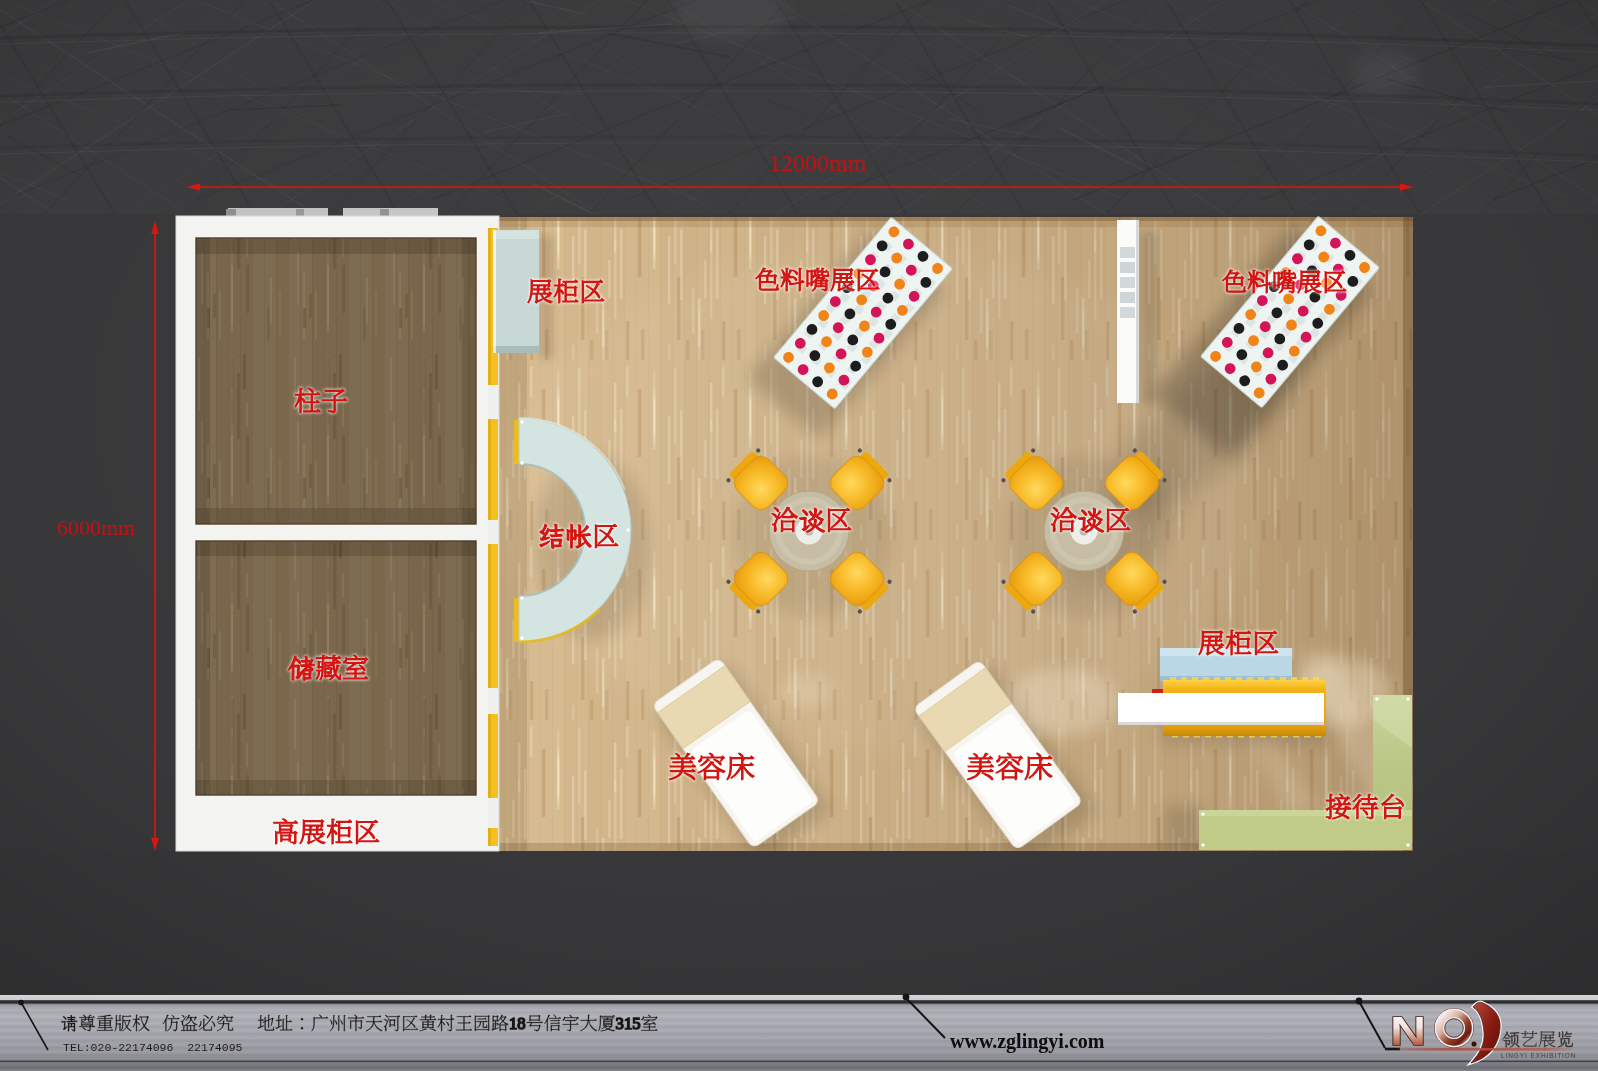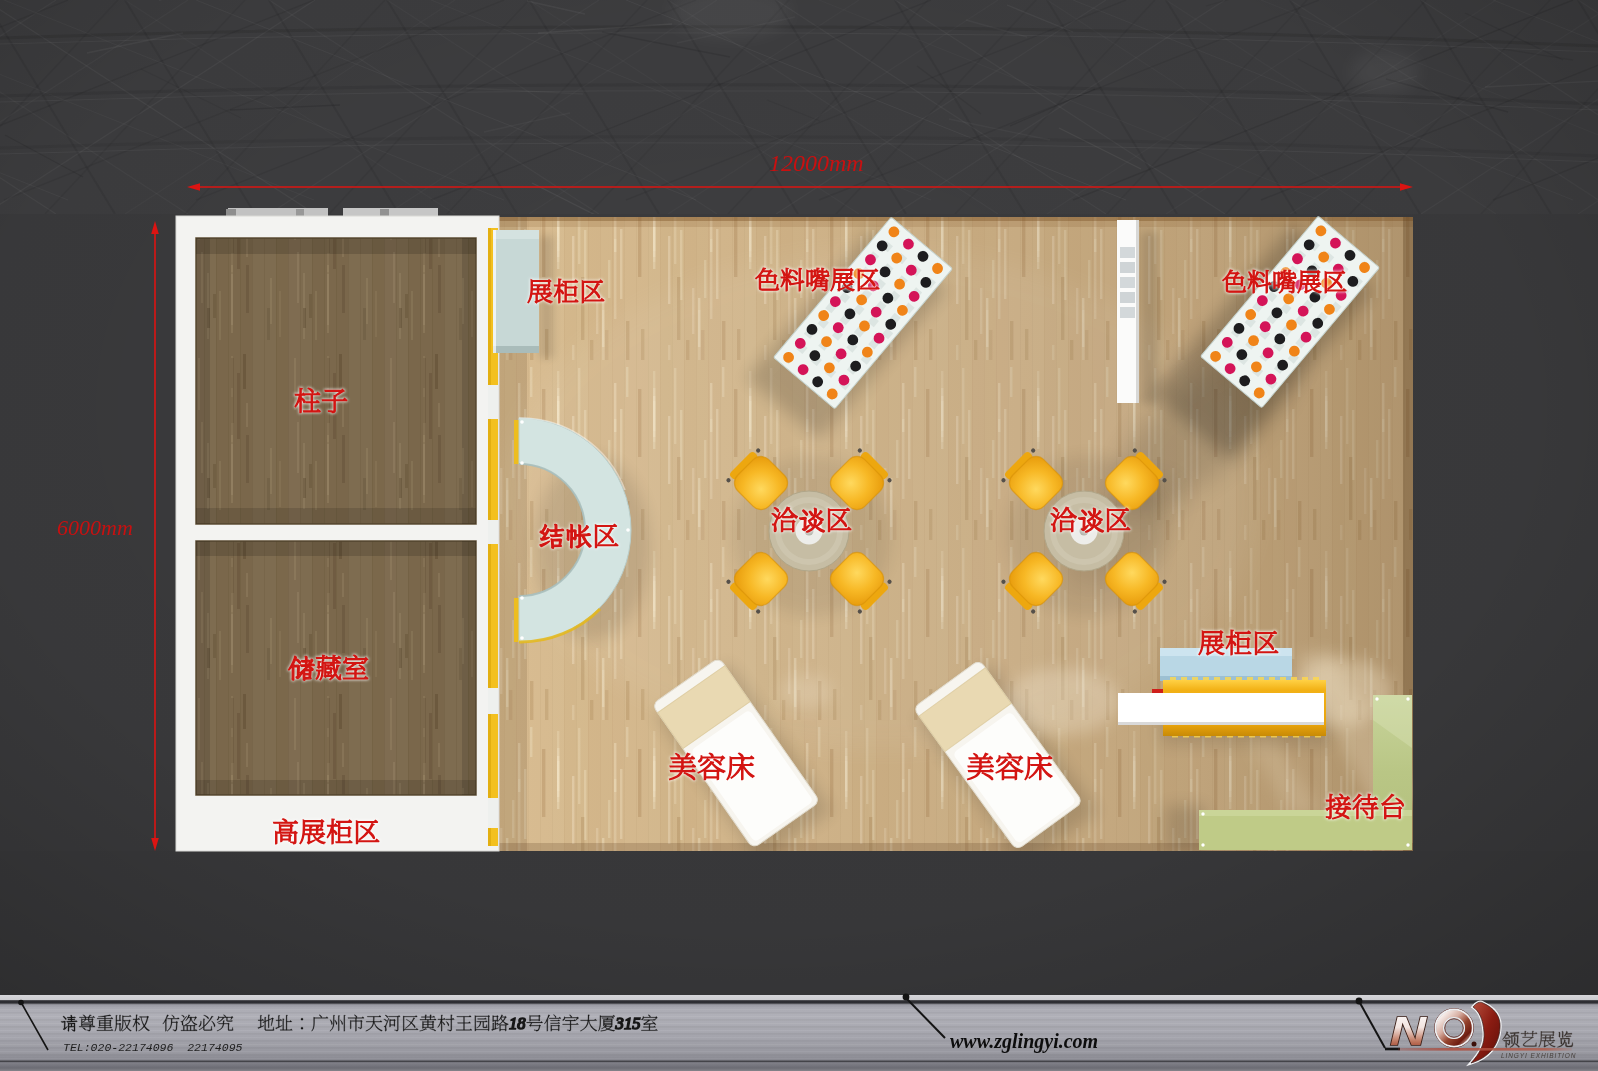--- a/index.html
+++ b/index.html
@@ -1,14 +1,14 @@
 <!DOCTYPE html>
 <html><head><meta charset="utf-8"><title>booth plan</title><style>
 html,body{margin:0;padding:0;background:#3a3a3c;}
-#stage{position:relative;width:1598px;height:1071px;overflow:hidden;font-family:"Liberation Sans",sans-serif;font-style:italic;}
+#stage{position:relative;width:1598px;height:1071px;overflow:hidden;font-family:"Liberation Sans",sans-serif;}
 svg{display:block;}
 </style></head><body>
 <div id="stage">
 <svg width="1598" height="1071" viewBox="0 0 1598 1071" xmlns="http://www.w3.org/2000/svg">
 
 <defs>
         <pattern id="plank" width="96" height="180" patternUnits="userSpaceOnUse">
           <rect width="96" height="180" fill="#d8bc90"></rect>
           <rect x="0" width="12" height="180" fill="#ffffff" opacity="0.012"></rect>
           <rect x="0" width="0.8" height="180" fill="#8a6034" opacity="0.08"></rect>

